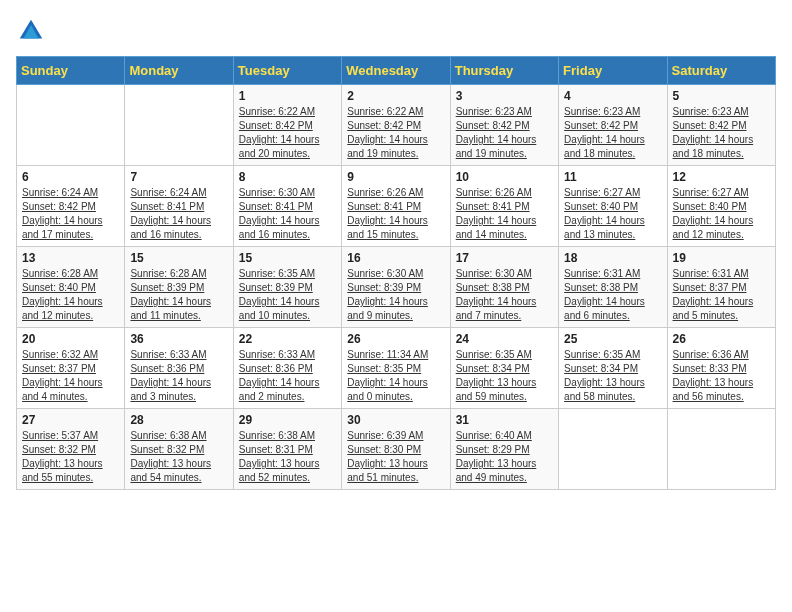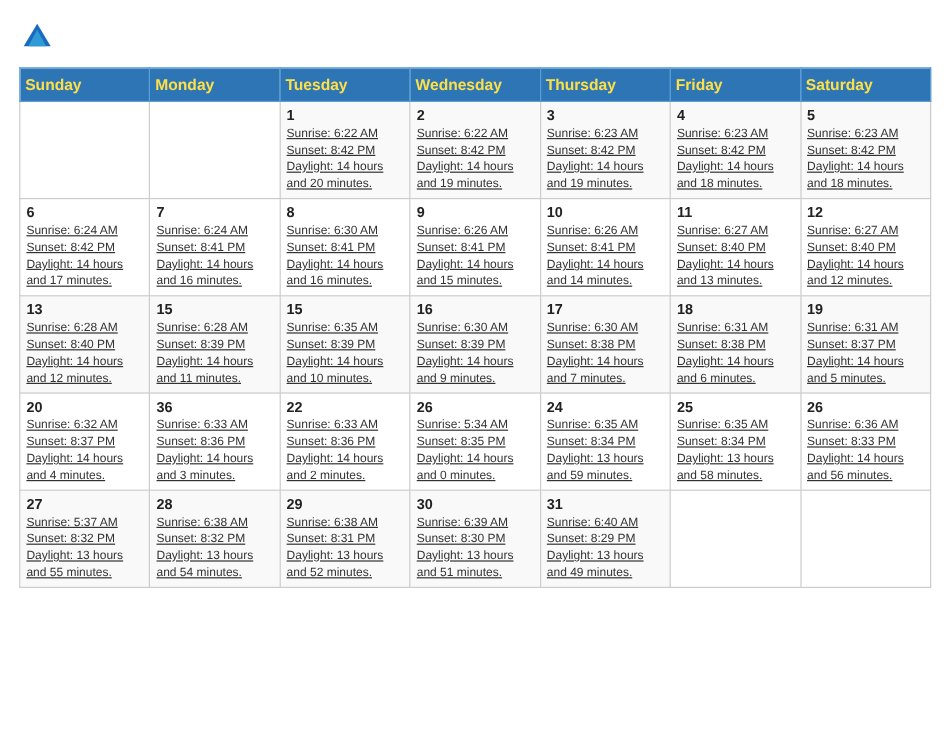--- a/index.html
+++ b/index.html
@@ -306,21 +306,21 @@
         <span class="day-number">22</span>
         <div class="day-info">
           <span>Sunrise: 6:33 AM</span><br>
           <span>Sunset: 8:36 PM</span><br>
           <span>Daylight: 14 hours and 2 minutes.</span>
         </div>
       </td>
         <td>
         <span class="day-number">26</span>
         <div class="day-info">
-          <span>Sunrise: 5:34 AM</span><br>
+          <span>Sunrise: 11:34 AM</span><br>
           <span>Sunset: 8:35 PM</span><br>
           <span>Daylight: 14 hours and 0 minutes.</span>
         </div>
       </td>
         <td>
         <span class="day-number">24</span>
         <div class="day-info">
           <span>Sunrise: 6:35 AM</span><br>
           <span>Sunset: 8:34 PM</span><br>
           <span>Daylight: 13 hours and 59 minutes.</span>
@@ -332,21 +332,21 @@
           <span>Sunrise: 6:35 AM</span><br>
           <span>Sunset: 8:34 PM</span><br>
           <span>Daylight: 13 hours and 58 minutes.</span>
         </div>
       </td>
         <td>
         <span class="day-number">26</span>
         <div class="day-info">
           <span>Sunrise: 6:36 AM</span><br>
           <span>Sunset: 8:33 PM</span><br>
-          <span>Daylight: 14 hours and 56 minutes.</span>
+          <span>Daylight: 13 hours and 56 minutes.</span>
         </div>
       </td>
       </tr>
       <tr>
         <td>
         <span class="day-number">27</span>
         <div class="day-info">
           <span>Sunrise: 5:37 AM</span><br>
           <span>Sunset: 8:32 PM</span><br>
           <span>Daylight: 13 hours and 55 minutes.</span>

